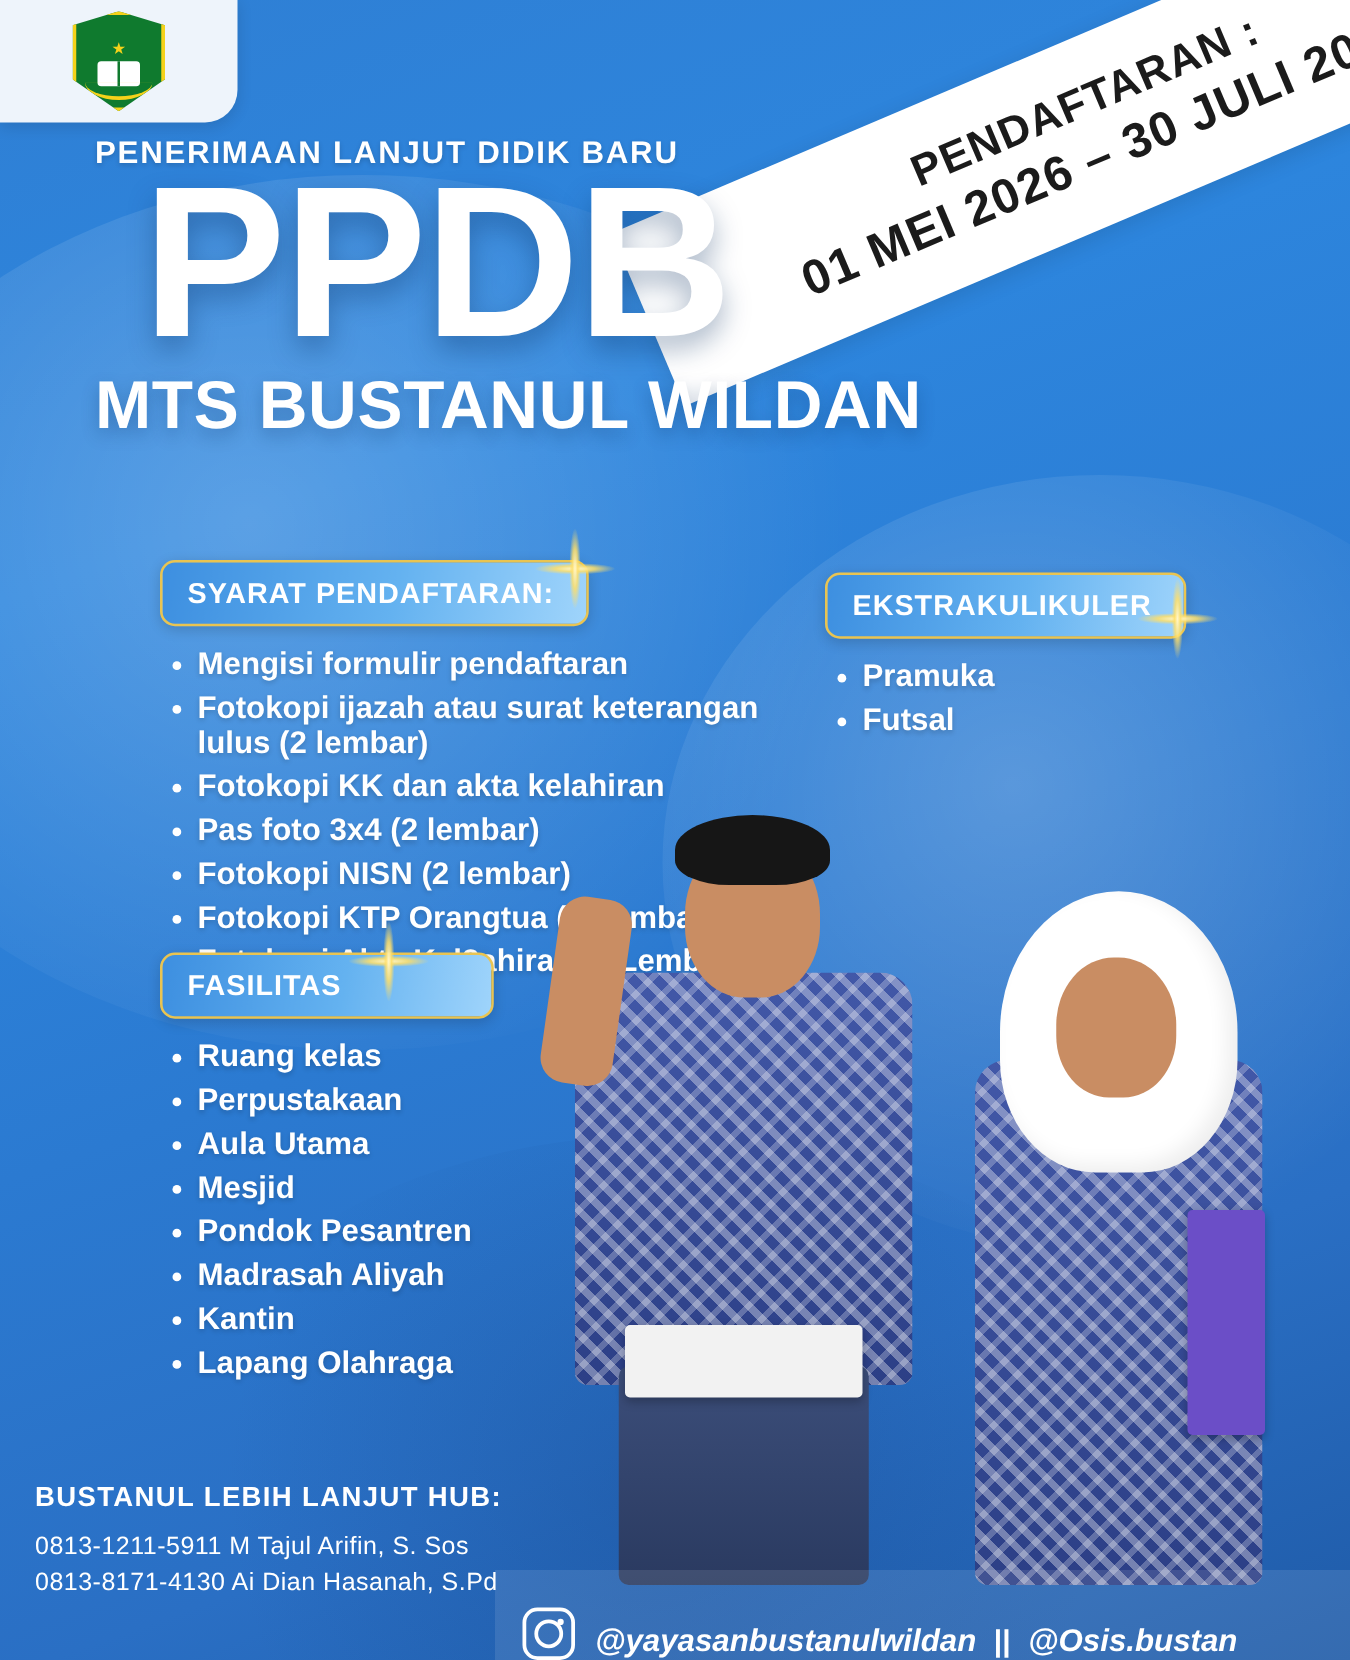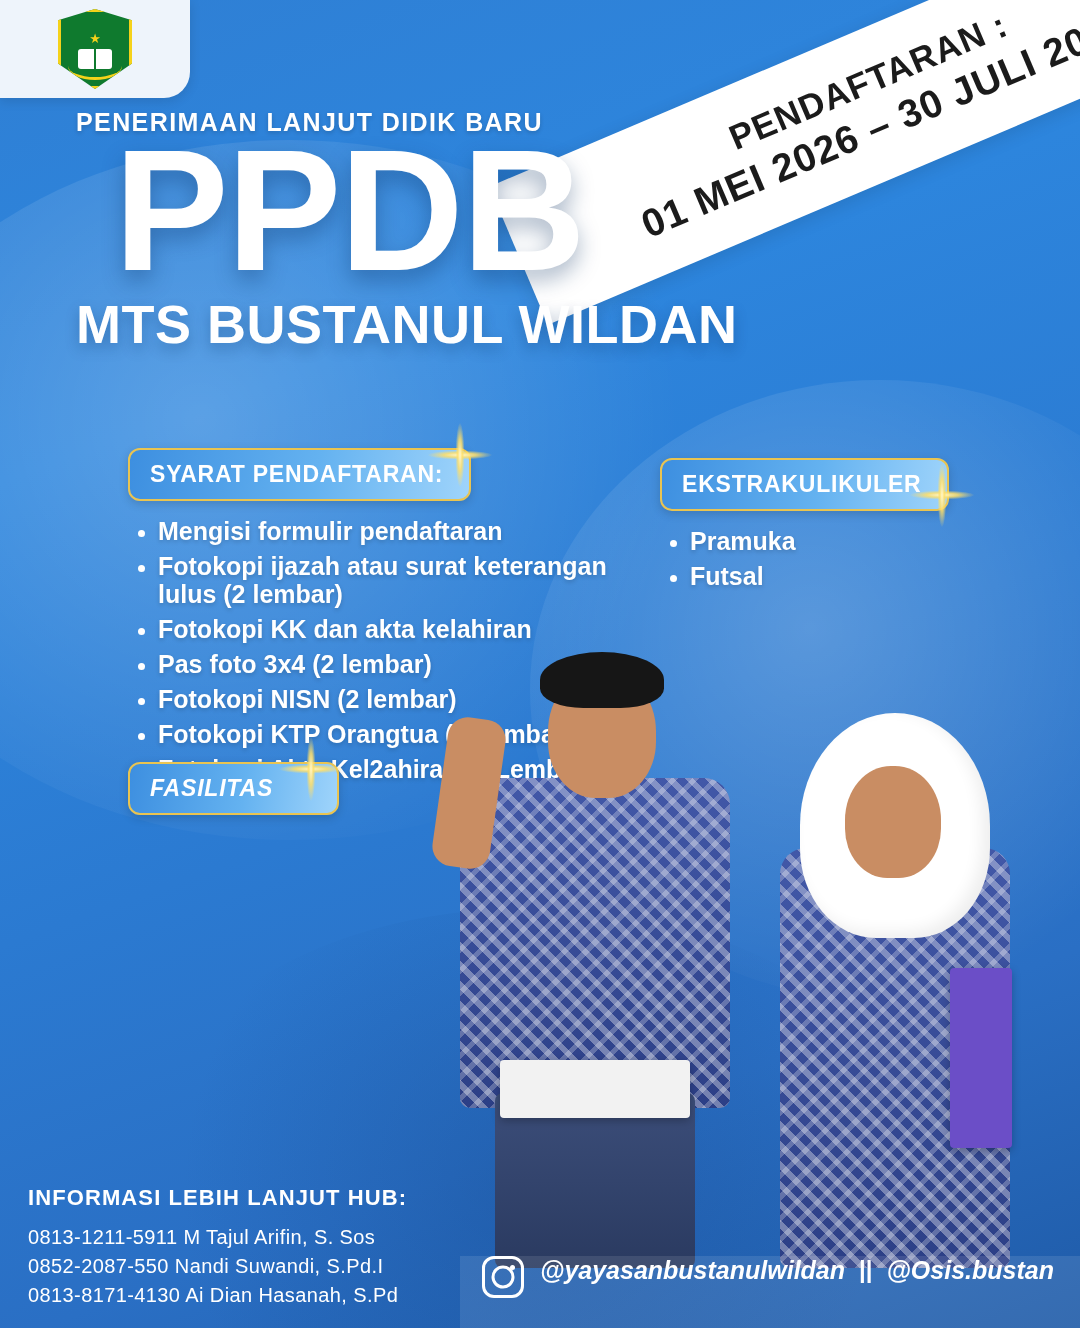--- a/index.html
+++ b/index.html
@@ -173,23 +173,23 @@
   .info h4 {
     color: #ffffff; font-size: 22px; font-weight: bold; letter-spacing: 1.1px;
     margin-bottom: 12px;
   }
   .info p {
     color: #ffffff; font-size: 20px; font-weight: normal; letter-spacing: 0.4px;
     line-height: 1.45;
   }
   
   .social {
-    position: absolute; right: 0; bottom: 0; width: 620px; height: 72px;
+    position: absolute; right: 0; bottom: 0; width: 684px; height: 72px;
     background: rgba(255,255,255,0.10);
-    display: flex; align-items: flex-start; padding-left: 22px;
+    display: flex; align-items: flex-end; padding-left: 22px;
   }
   .ig-icon {
     width: 42px; height: 42px; border: 3px solid #ffffff; border-radius: 12px;
     position: relative; flex: none; margin-right: 16px;
   }
   .ig-icon:before {
     content: ""; position: absolute; left: 50%; top: 50%; width: 17px; height: 17px;
     border: 3px solid #ffffff; border-radius: 50%; transform: translate(-50%,-50%);
   }
   .ig-icon:after {
@@ -251,46 +251,55 @@
       <div class="sparkle" style="right:-26px; top:4px;"></div>
     </div>
     <ul class="list">
       <li>Pramuka</li>
       <li>Futsal</li>
     </ul>
   </div>
 
   <div class="fasilitas">
     <div style="position:relative; display:inline-block;">
-      <div class="pill" style="padding-right:64px;font-style:italic;">FASILITAS</div>
+      <div class="pill" style="padding-right:120px;">FASILITAS</div>
       <div class="sparkle" style="left:150px; top:-26px;"></div>
     </div>
+    <ul class="list">
+      <li>Ruang kelas</li>
+      <li>Perpustakaan</li>
+      <li>Aula Utama</li>
+      <li>Mesjid</li>
+      <li>Pondok Pesantren</li>
+      <li>Madrasah Aliyah</li>
+      <li>Kantin</li>
+      <li>Lapang Olahraga</li>
+    </ul>
   </div>
 
   <div class="students">
     <div class="stu boy">
       <div class="body-batik" style="left:20px; width:270px; height:330px; bottom:160px;"></div>
       <div class="pants" style="left:55px; width:200px; height:175px;"></div>
       <div class="head" style="left:108px; bottom:470px; width:108px; height:128px;"></div>
       <div class="hair" style="left:100px; bottom:560px; width:124px; height:56px;"></div>
       <div class="arm" style="left:0px; bottom:400px; width:58px; height:150px; transform:rotate(8deg);"></div>
       <div class="books" style="left:60px; bottom:150px; width:190px; height:58px;"></div>
     </div>
     <div class="stu girl">
       <div class="body-batik" style="left:30px; width:230px; height:420px; bottom:0;"></div>
       <div class="hijab" style="left:50px; bottom:330px; width:190px; height:225px;"></div>
       <div class="head" style="left:95px; bottom:390px; width:96px; height:112px;"></div>
       <div class="books" style="left:200px; bottom:120px; width:62px; height:180px; background:#6b4ec7;"></div>
     </div>
   </div>
 
   <div class="info">
-    <h4>INFORMASI LEBIH LANJUT HUB:</h4>
+    <h4>BUSTANUL LEBIH LANJUT HUB:</h4>
     <p>0813-1211-5911  M Tajul Arifin, S. Sos</p>
-    <p>0852-2087-550 Nandi Suwandi, S.Pd.I</p>
     <p>0813-8171-4130 Ai Dian Hasanah, S.Pd</p>
   </div>
 
   <div class="social">
     <div class="ig-icon"></div>
     <span class="handle">@yayasanbustanulwildan</span>
     <span class="sep">||</span>
     <span class="handle">@Osis.bustan</span>
   </div>
 

